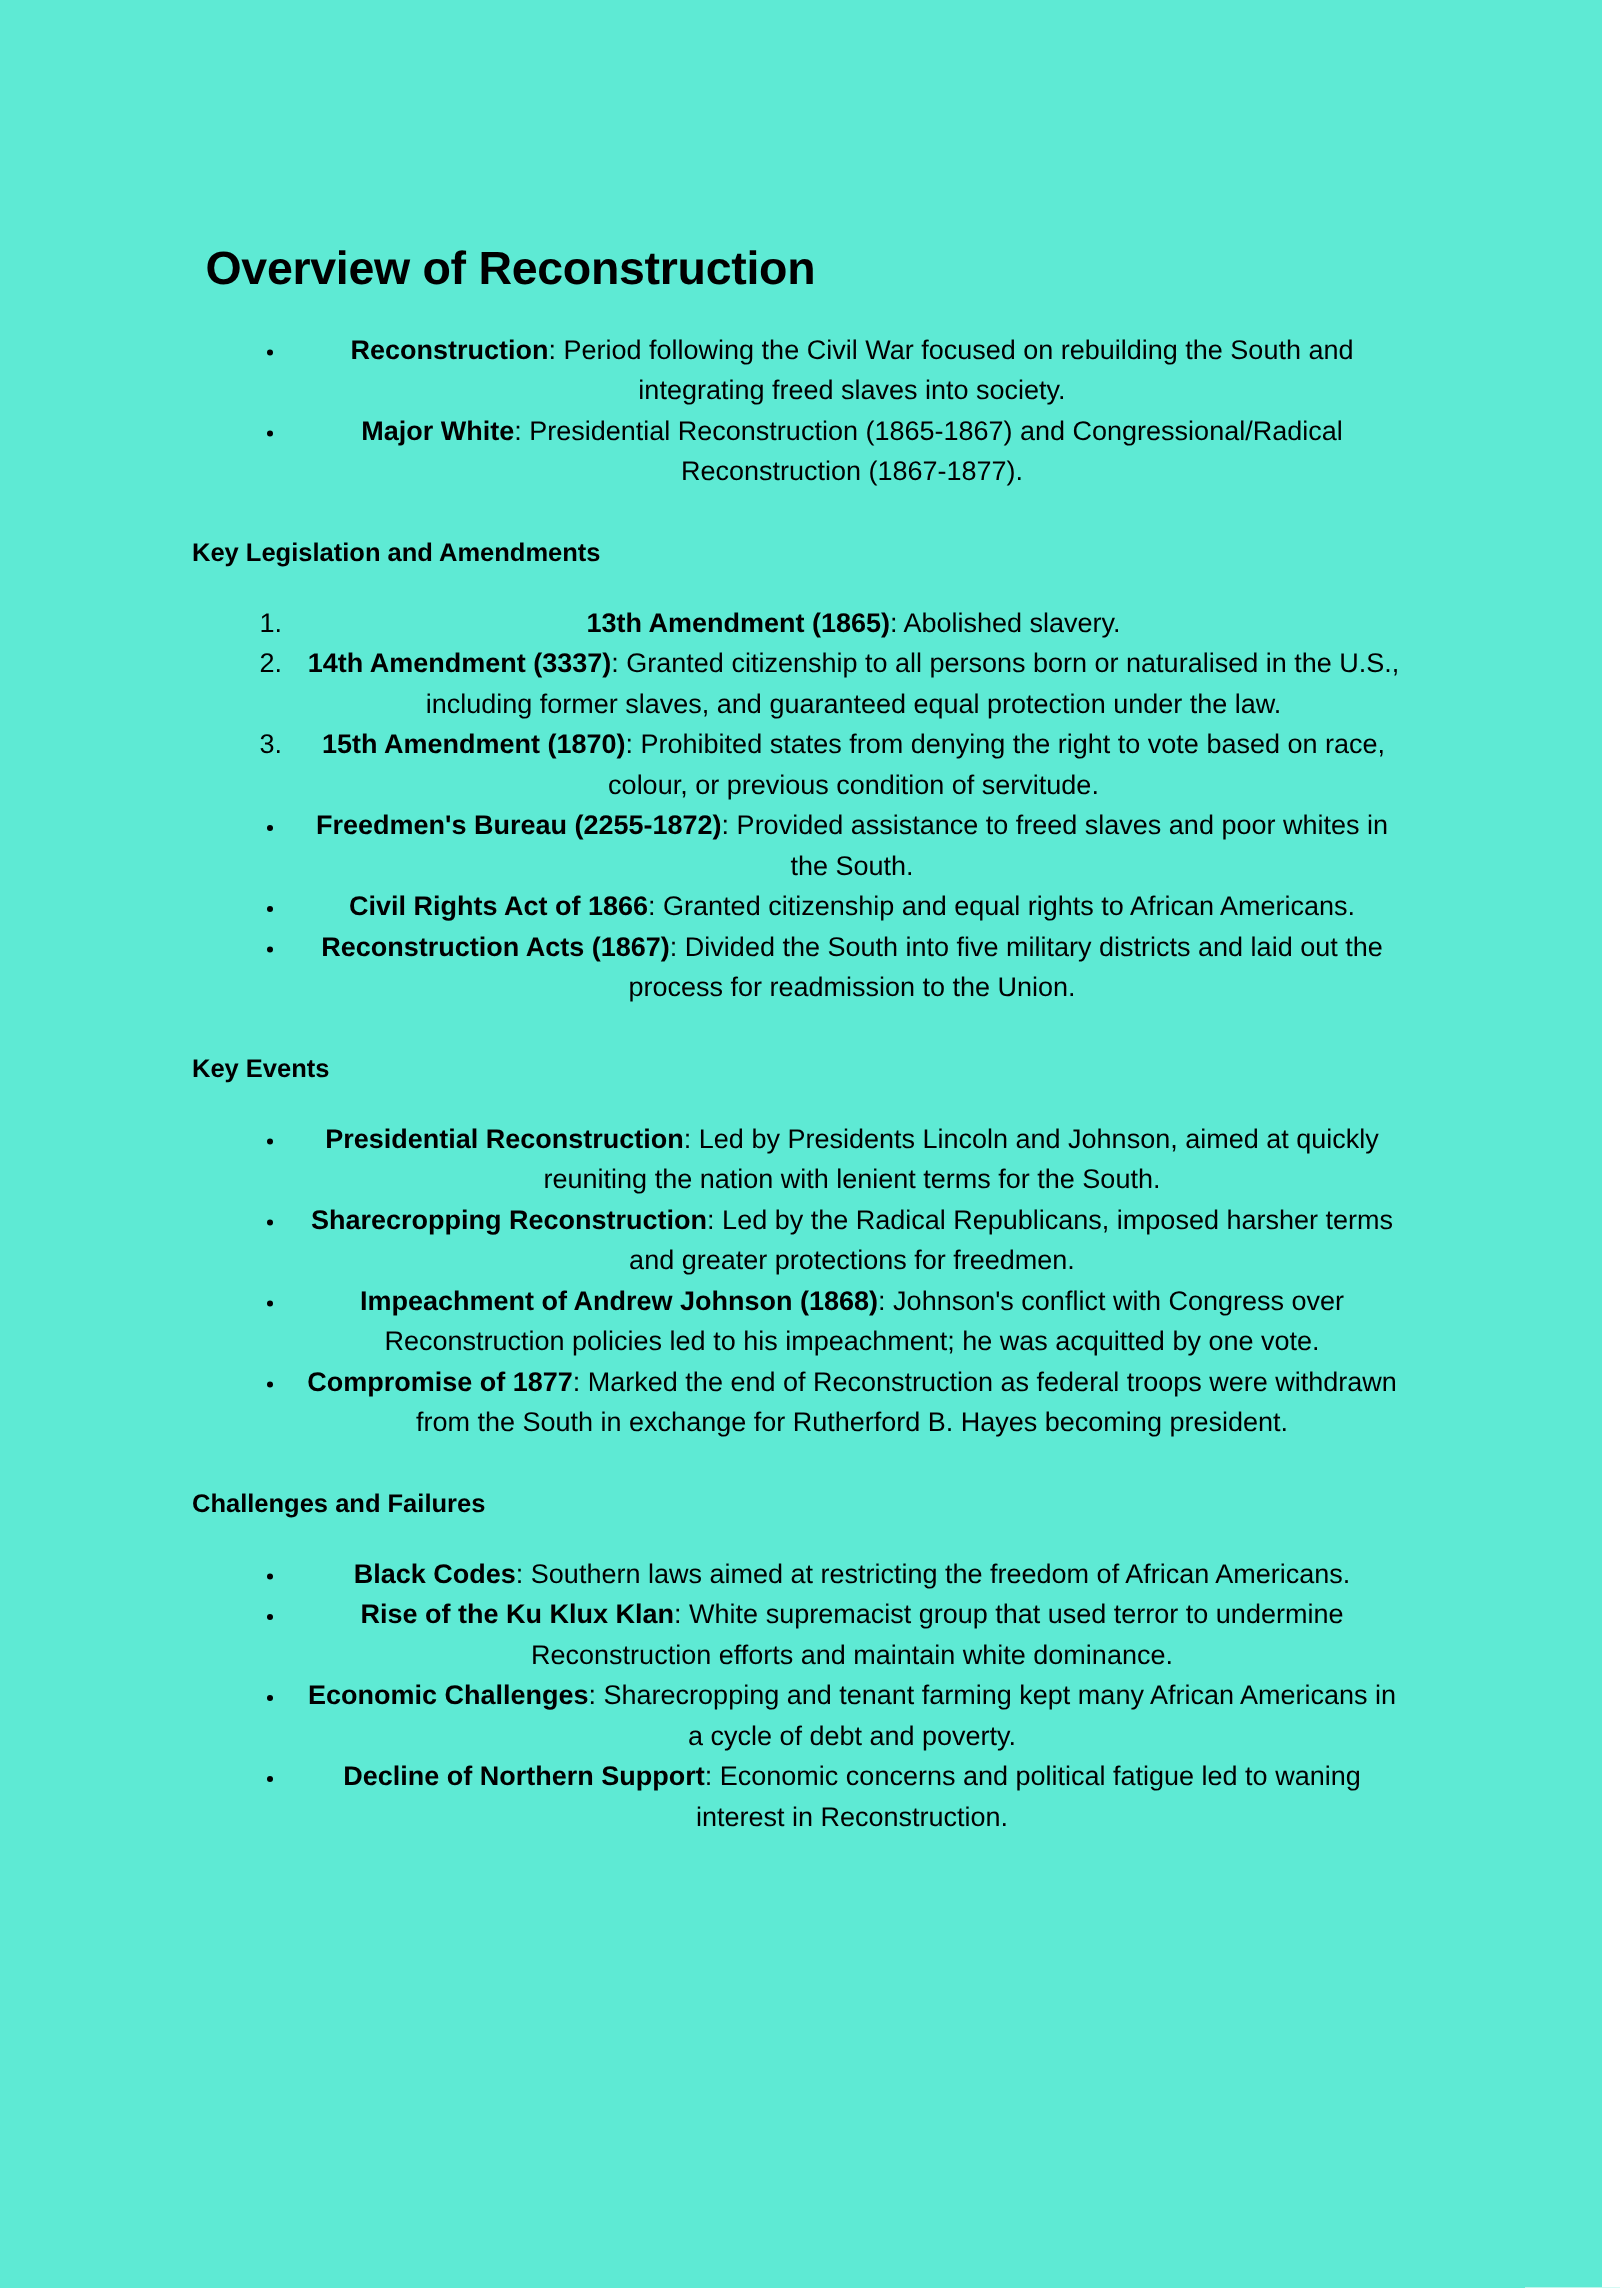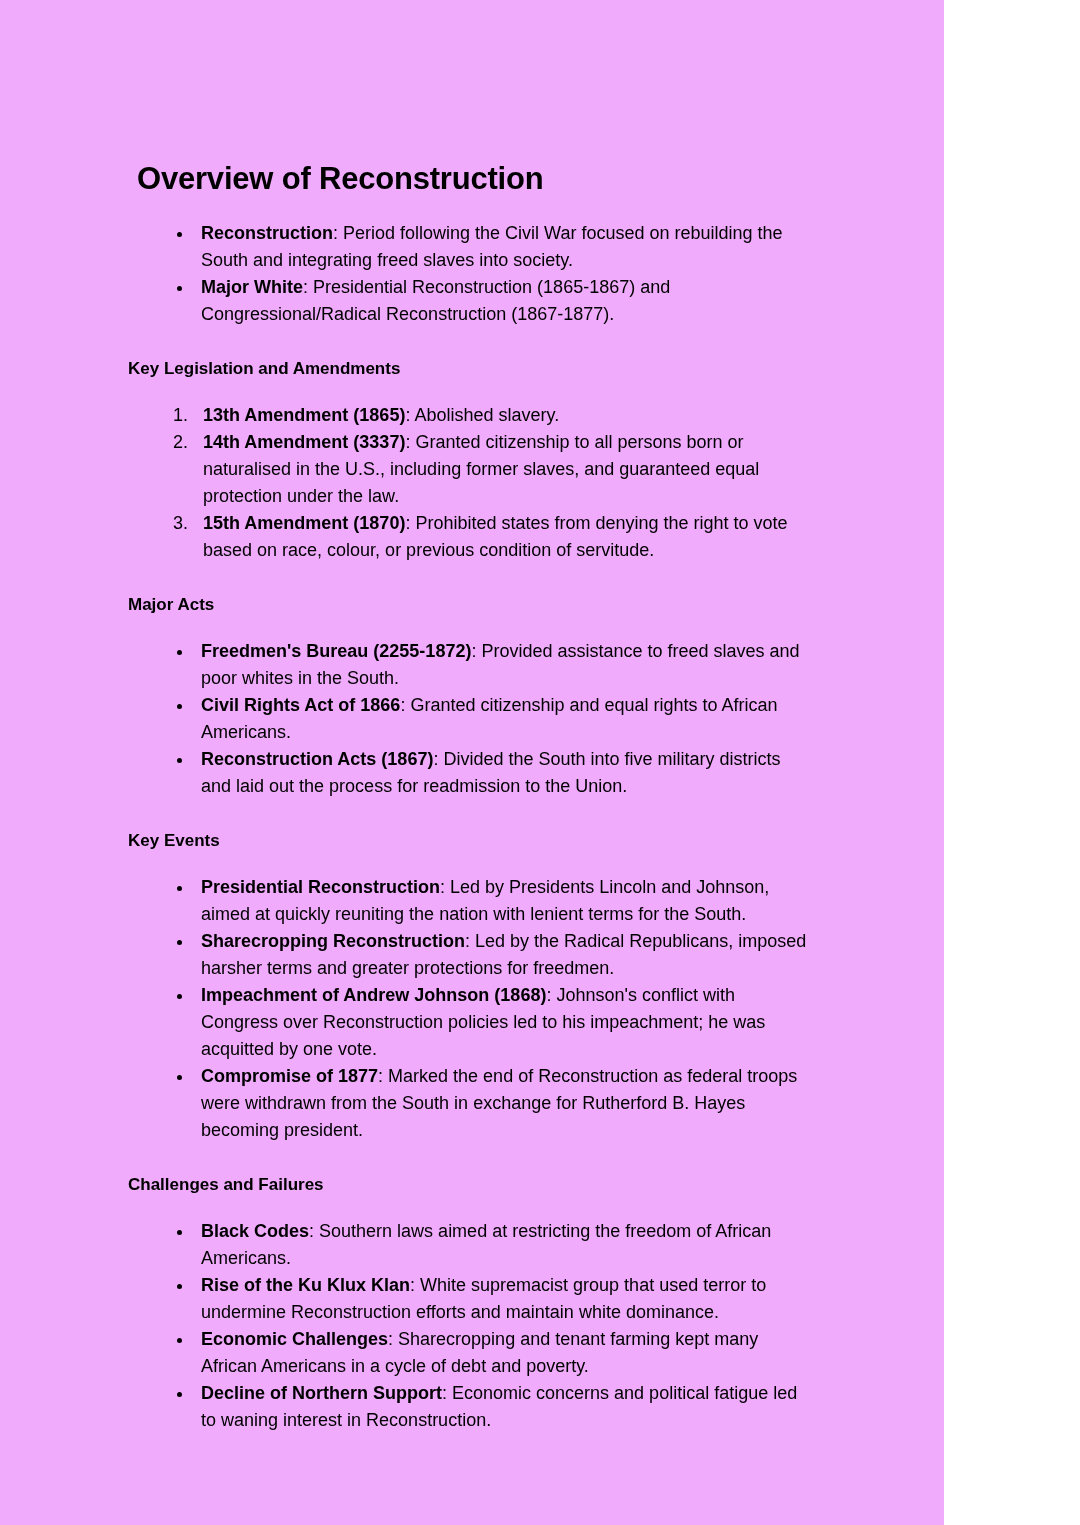--- a/index.html
+++ b/index.html
@@ -10,23 +10,23 @@
   }
   body {
     width: 1080px;
     height: 1525px;
     font-family: "Liberation Sans", sans-serif;
     color: #000000;
     -webkit-font-smoothing: antialiased;
   }
   .page {
     position: relative;
-    width: 944px;
+    width: 1068px;
     height: 1525px;
-    background: #f0abfc;
+    background: #5eead4;
     box-sizing: border-box;
     padding: 160px 133px 0 128px;
   }
   .doc-title {
     font-size: 31px;
     font-weight: bold;
     line-height: 38px;
     letter-spacing: -0.2px;
     margin: 0 0 22px 9px;
     color: #000000;
@@ -36,20 +36,21 @@
     font-weight: bold;
     line-height: 22px;
     margin: 30px 0 22px 0;
     color: #000000;
   }
   ul.doc-list,
   ol.doc-list {
     margin: 0;
     padding: 0 0 0 65px;
     list-style-position: outside;
+    text-align: center;
   }
   ul.doc-list {
     list-style-type: disc;
   }
   ol.doc-list {
     list-style-type: decimal;
   }
   ul.doc-list > li,
   ol.doc-list > li {
     font-size: 18px;
@@ -91,21 +92,20 @@
   <div id="sections-container">
       <div>
         <h2 class="section-heading">Key Legislation and Amendments</h2>
         <ol class="doc-list">
           <li><span class="term">13th Amendment (1865)</span><span>: Abolished slavery.</span></li>
           <li><span class="term">14th Amendment (3337)</span><span>: Granted citizenship to all persons born or naturalised in the U.S., including former slaves, and guaranteed equal protection under the law.</span></li>
           <li><span class="term">15th Amendment (1870)</span><span>: Prohibited states from denying the right to vote based on race, colour, or previous condition of servitude.</span></li>
         </ol>
       </div>
       <div>
-        <h2 class="section-heading">Major Acts</h2>
         <ul class="doc-list">
           <li><span class="term">Freedmen's Bureau (2255-1872)</span><span>: Provided assistance to freed slaves and poor whites in the South.</span></li>
           <li><span class="term">Civil Rights Act of 1866</span><span>: Granted citizenship and equal rights to African Americans.</span></li>
           <li><span class="term">Reconstruction Acts (1867)</span><span>: Divided the South into five military districts and laid out the process for readmission to the Union.</span></li>
         </ul>
       </div>
       <div>
         <h2 class="section-heading">Key Events</h2>
         <ul class="doc-list">
           <li><span class="term">Presidential Reconstruction</span><span>: Led by Presidents Lincoln and Johnson, aimed at quickly reuniting the nation with lenient terms for the South.</span></li>

